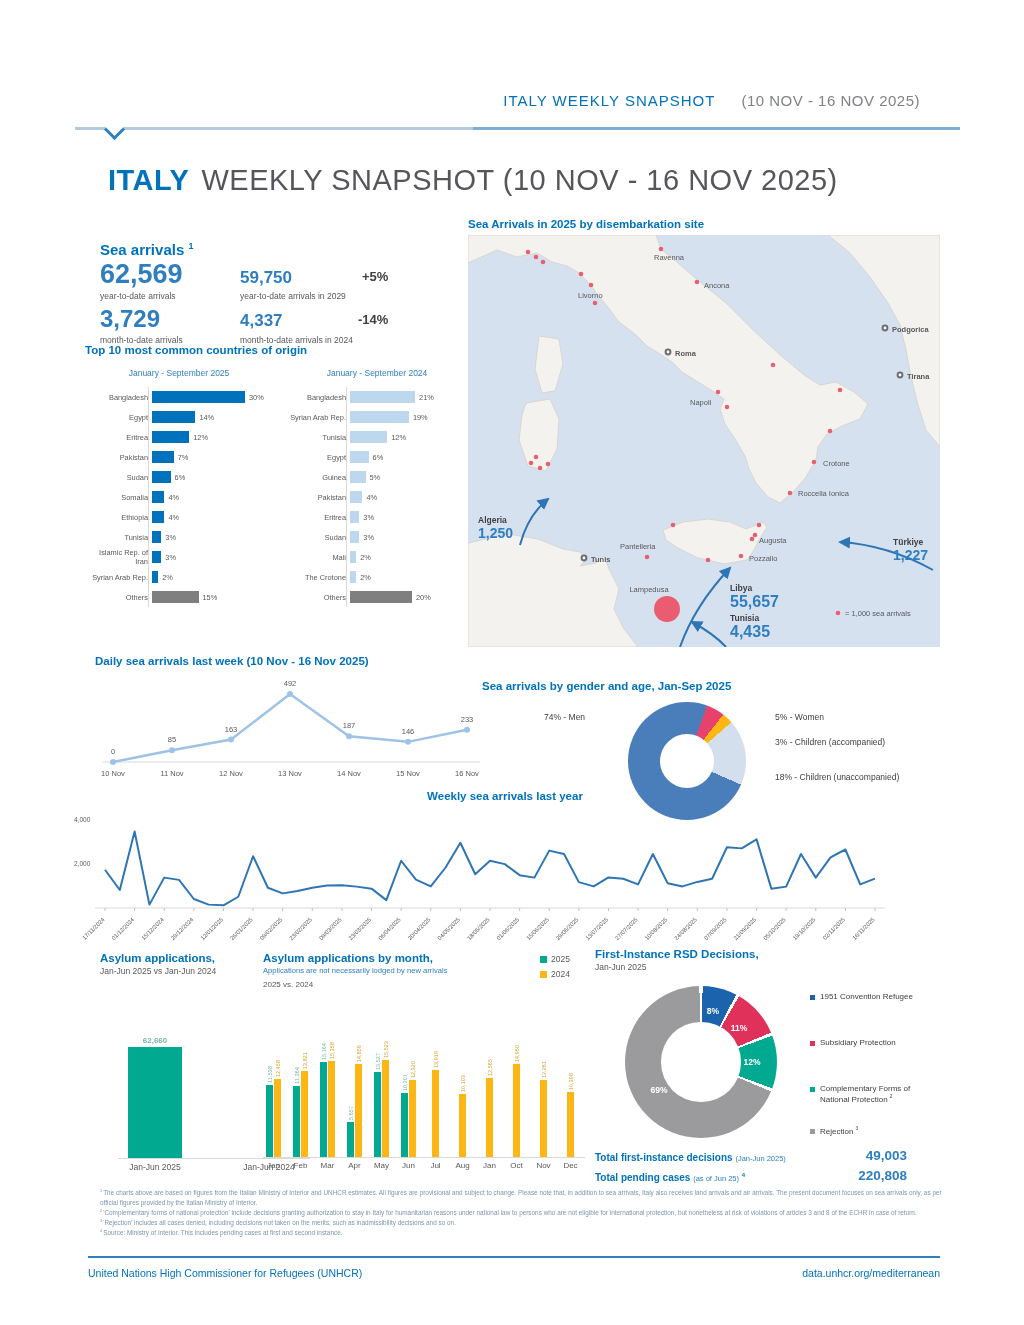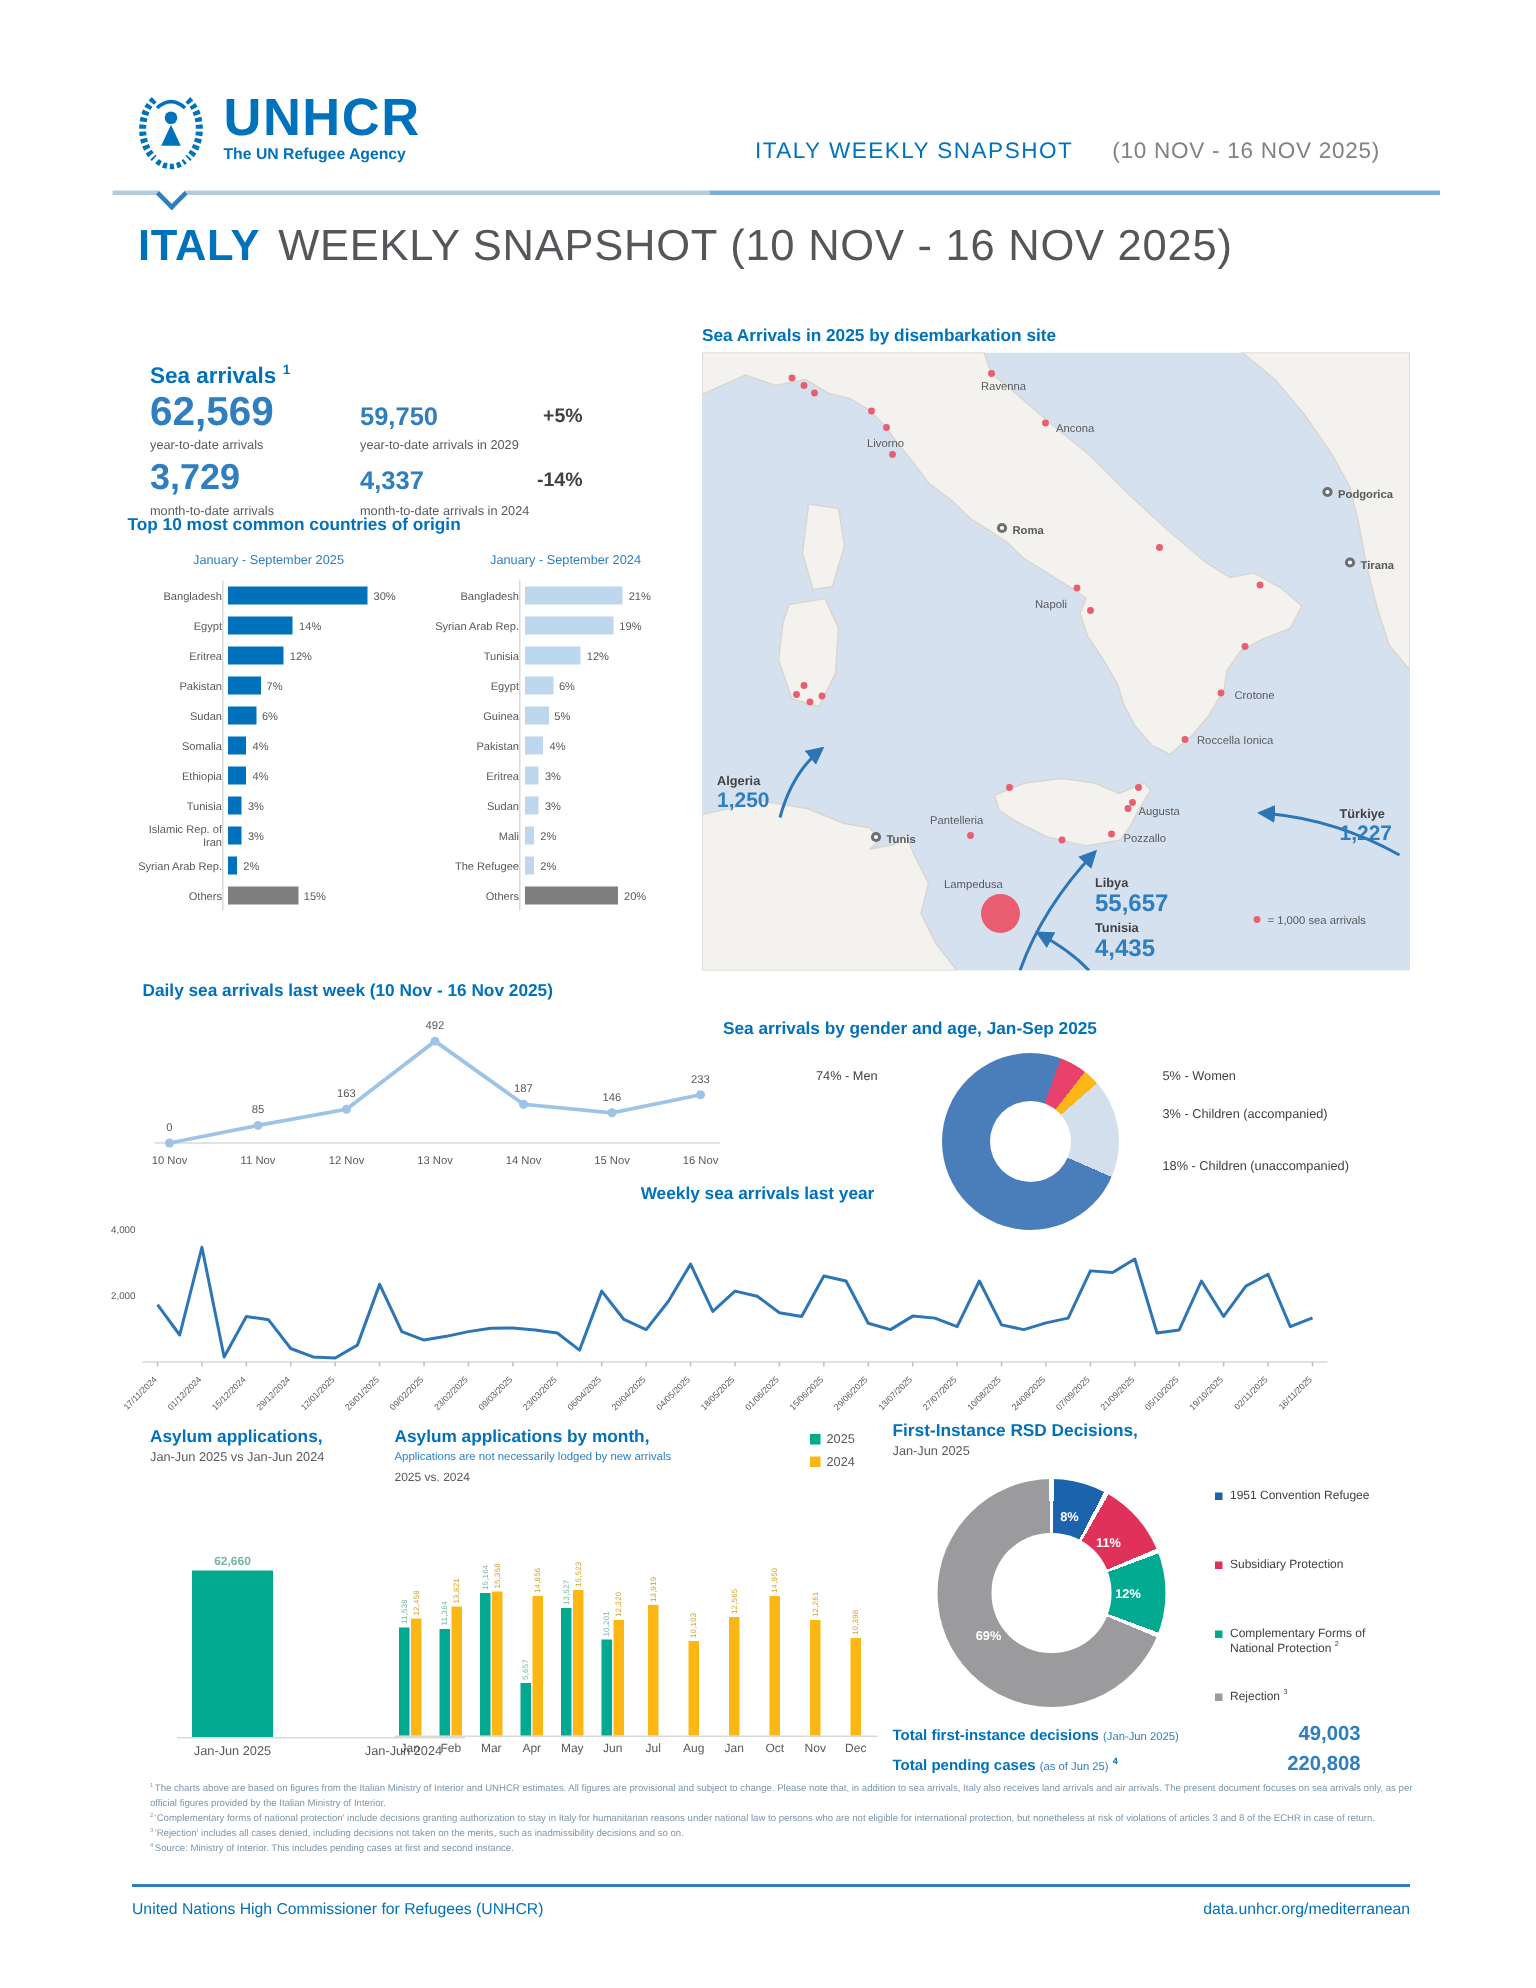--- a/index.html
+++ b/index.html
@@ -11,21 +11,21 @@
   .logo{position:absolute;left:86px;top:58px;display:flex;align-items:center;gap:7px;}
   .logo-title{font-size:35px;font-weight:bold;color:#0072bc;letter-spacing:1px;line-height:.92;}
   .logo-sub{font-size:10.5px;font-weight:bold;color:#0072bc;margin-top:1px;}
   .header-right{position:absolute;left:455px;top:92px;width:465px;display:flex;justify-content:flex-end;gap:26px;white-space:nowrap;}
   .doc-title{color:#0072bc;font-size:15px;letter-spacing:1px;}
   .doc-period{color:#808285;font-size:15px;letter-spacing:.5px;}
   .header-rule{position:absolute;left:75px;top:127px;width:885px;height:3px;
       background:linear-gradient(to right,#b4cbdf 0 45%,#7badd6 45% 100%);}
   .rule-chevron{position:absolute;left:32px;top:-5px;width:12px;height:12px;background:#fff;
       border:3px solid #2e7ec0;border-top:none;border-left:none;transform:rotate(45deg);}
-  h1.page-title{position:absolute;left:92px;top:148px;margin:0;font-size:29px;font-weight:normal;letter-spacing:.5px;}
+  h1.page-title{position:absolute;left:92px;top:148px;margin:16px;font-size:29px;font-weight:normal;letter-spacing:.5px;}
   .t-country{color:#0072bc;font-weight:bold;margin-right:12px;}
   .t-rest{color:#55565a;}
 
   
   .sea{position:absolute;left:100px;top:212px;width:380px;height:115px;margin-top:29px;}
   .sea-h{color:#0072bc;font-size:15px;font-weight:bold;}
   .sea .abs{position:absolute;white-space:nowrap;}
   .big{font-size:27px;color:#2e7ec0;font-weight:bold;}
   .mid{font-size:17px;color:#2e7ec0;font-weight:bold;}
   .slab{font-size:8.5px;color:#58595b;}
@@ -116,34 +116,20 @@
   .fnote{font-size:6.4px;color:#7d96ad;line-height:1.55;}
   .footer{position:absolute;left:88px;top:1256px;width:852px;border-top:2px solid #2e7ec0;
           padding-top:9px;display:flex;justify-content:space-between;}
   .footer div{font-size:10.5px;color:#0072bc;}
 </style>
 </head>
 <body>
 
 <div class="page">
 
-  <div class="logo">
-    <svg width="56" height="56" viewBox="0 0 60 60">
-      <path d="M18 9 C7 19 7 41 18 51" stroke="#0072bc" stroke-width="5" stroke-dasharray="3 2" fill="none"></path>
-      <path d="M42 9 C53 19 53 41 42 51" stroke="#0072bc" stroke-width="5" stroke-dasharray="3 2" fill="none"></path>
-      <path d="M20 53 C26 58 34 58 40 53" stroke="#0072bc" stroke-width="4" stroke-dasharray="3 2" fill="none"></path>
-      <circle cx="30" cy="22" r="4.5" fill="#0072bc"></circle>
-      <path d="M30 27 L23 42 L37 42 Z" fill="#0072bc"></path>
-      <path d="M20 15 q10 -9 20 0" stroke="#0072bc" stroke-width="2.5" fill="none"></path>
-    </svg>
-    <div>
-      <div class="logo-title">UNHCR</div>
-      <div class="logo-sub">The UN Refugee Agency</div>
-    </div>
-  </div>
   <div class="header-right">
     <span class="doc-title">ITALY WEEKLY SNAPSHOT</span>
     <span class="doc-period">(10 NOV - 16 NOV 2025)</span>
   </div>
   <div class="header-rule">
     <span class="rule-chevron"></span>
   </div>
   <h1 class="page-title">
     <span class="t-country">ITALY</span><span class="t-rest">WEEKLY SNAPSHOT (10 NOV - 16 NOV 2025)</span>
   </h1>
@@ -267,21 +253,21 @@
               <span class="tlab">Sudan</span>
               <span class="tbar" style="width: 9.3px; background: rgb(189, 215, 238);"></span>
               <span class="tval">3%</span>
             </div>
             <div class="trow">
               <span class="tlab">Mali</span>
               <span class="tbar" style="width: 6.2px; background: rgb(189, 215, 238);"></span>
               <span class="tval">2%</span>
             </div>
             <div class="trow">
-              <span class="tlab">The Refugee</span>
+              <span class="tlab">The Crotone</span>
               <span class="tbar" style="width: 6.2px; background: rgb(189, 215, 238);"></span>
               <span class="tval">2%</span>
             </div>
             <div class="trow">
               <span class="tlab">Others</span>
               <span class="tbar" style="width: 62px; background: rgb(127, 127, 127);"></span>
               <span class="tval">20%</span>
             </div>
           </div>
       </div>

